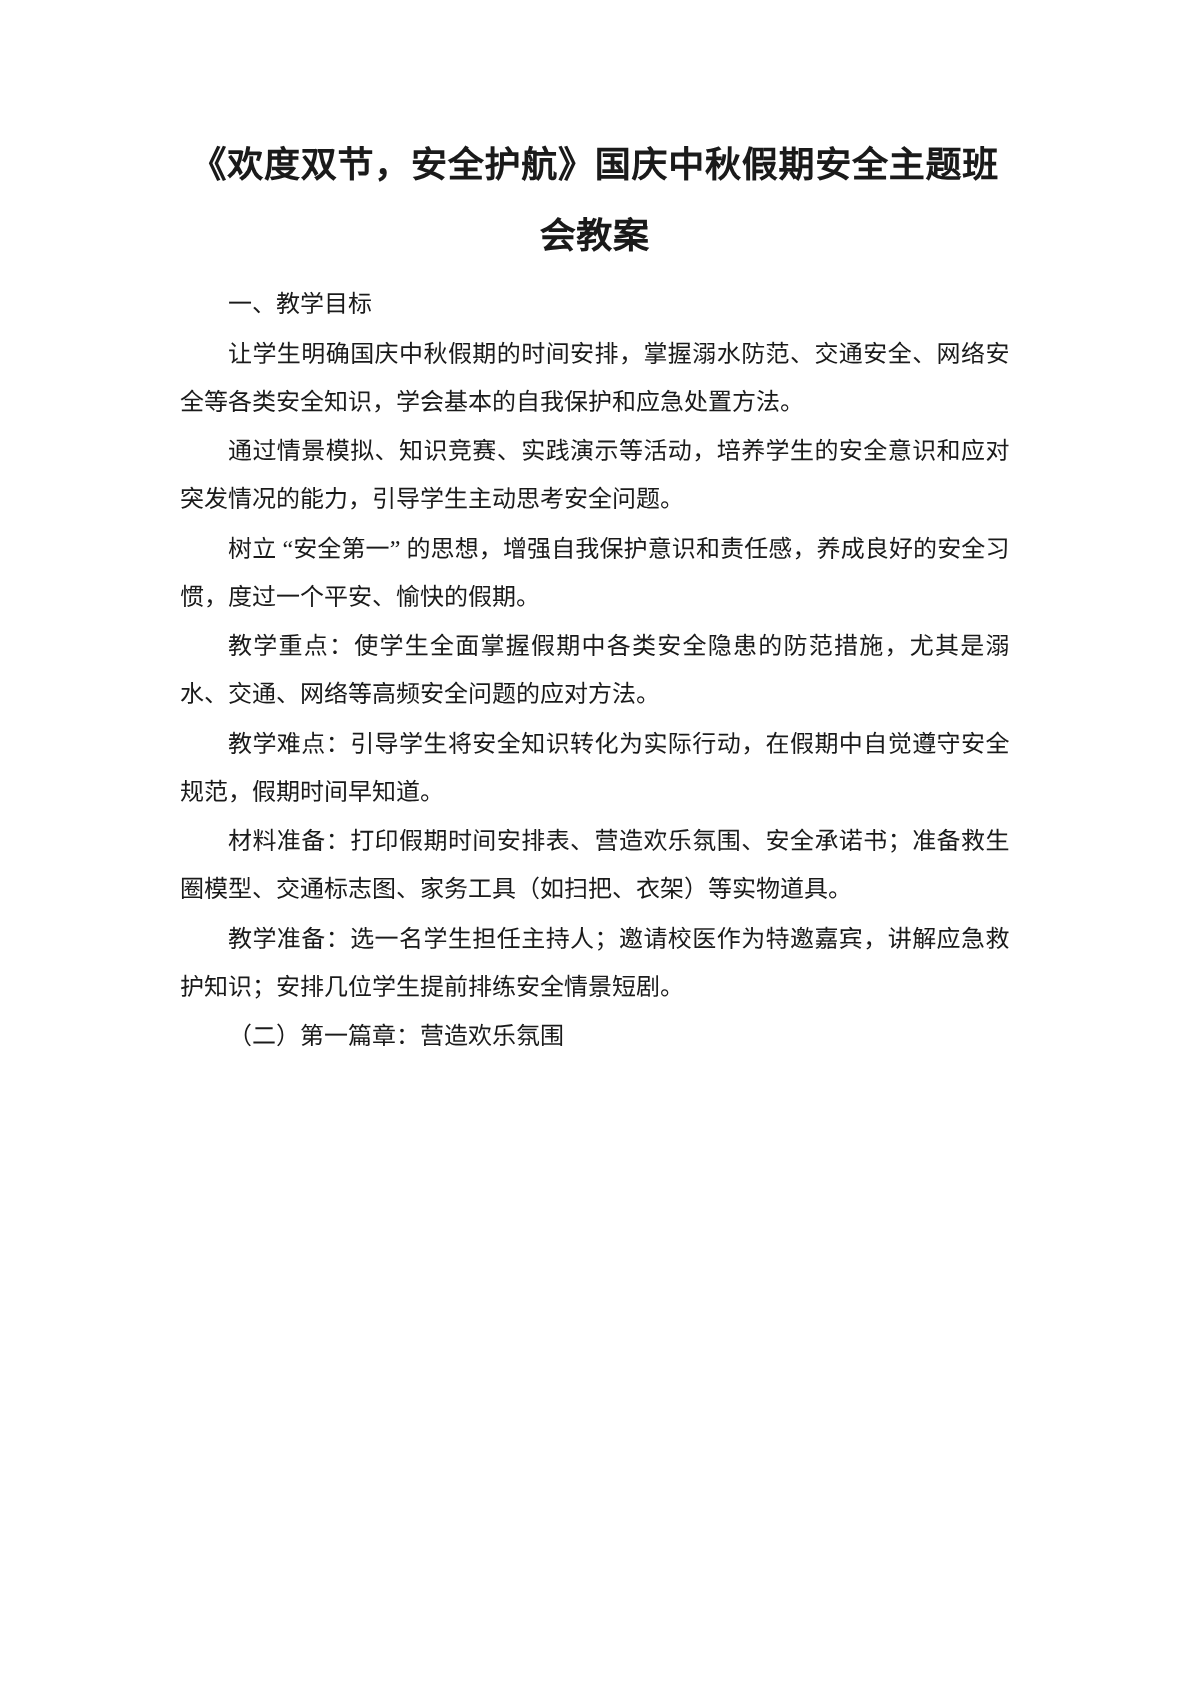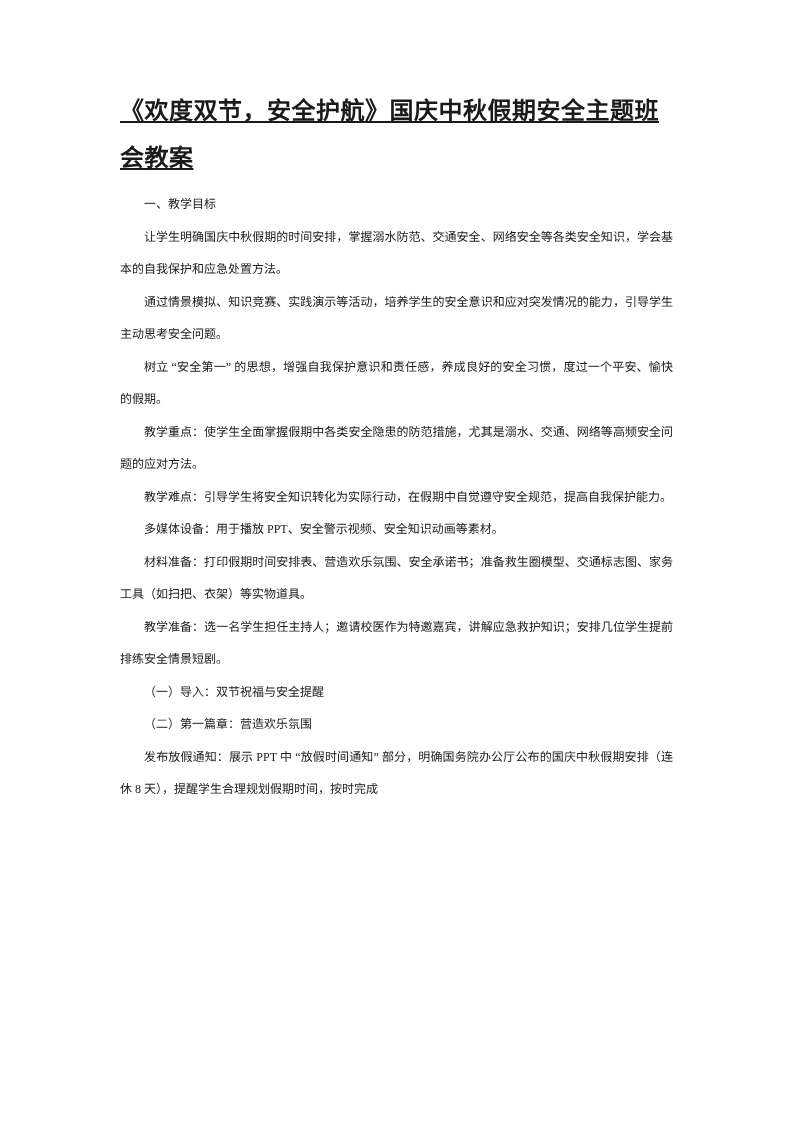--- a/index.html
+++ b/index.html
@@ -17,47 +17,44 @@
     background: #ffffff;
     color: #1a1a1a;
     font-family: "Liberation Serif", "DejaVu Serif", serif;
     overflow: hidden;
   }
   .doc-title {
     margin: 0 0 6px 0;
     font-size: 24px;
     font-weight: bold;
     line-height: 47px;
+    text-align: center;
     letter-spacing: 0.5px;
-    text-decoration: underline;
   }
   .doc-body {
     display: block;
   }
   .para {
     margin: 0;
-    font-size: 12px;
+    font-size: 16px;
     line-height: 32.5px;
     text-align: justify;
     text-indent: 2em;
     word-break: break-all;
   }
 </style>
 </head>
 <body>
 
 <div class="page" style="background: rgb(255, 255, 255); color: rgb(26, 26, 26);">
   <h1 class="doc-title">《欢度双节，安全护航》国庆中秋假期安全主题班会教案</h1>
   <div class="doc-body">
       <p class="para">一、教学目标</p>
       <p class="para">让学生明确国庆中秋假期的时间安排，掌握溺水防范、交通安全、网络安全等各类安全知识，学会基本的自我保护和应急处置方法。</p>
       <p class="para">通过情景模拟、知识竞赛、实践演示等活动，培养学生的安全意识和应对突发情况的能力，引导学生主动思考安全问题。</p>
       <p class="para">树立 “安全第一” 的思想，增强自我保护意识和责任感，养成良好的安全习惯，度过一个平安、愉快的假期。</p>
       <p class="para">教学重点：使学生全面掌握假期中各类安全隐患的防范措施，尤其是溺水、交通、网络等高频安全问题的应对方法。</p>
-      <p class="para">教学难点：引导学生将安全知识转化为实际行动，在假期中自觉遵守安全规范，提高自我保护能力。</p>
-      <p class="para">多媒体设备：用于播放 PPT、安全警示视频、安全知识动画等素材。</p>
+      <p class="para">教学难点：引导学生将安全知识转化为实际行动，在假期中自觉遵守安全规范，假期时间早知道。</p>
       <p class="para">材料准备：打印假期时间安排表、营造欢乐氛围、安全承诺书；准备救生圈模型、交通标志图、家务工具（如扫把、衣架）等实物道具。</p>
       <p class="para">教学准备：选一名学生担任主持人；邀请校医作为特邀嘉宾，讲解应急救护知识；安排几位学生提前排练安全情景短剧。</p>
-      <p class="para">（一）导入：双节祝福与安全提醒</p>
       <p class="para">（二）第一篇章：营造欢乐氛围</p>
-      <p class="para">发布放假通知：展示 PPT 中 “放假时间通知” 部分，明确国务院办公厅公布的国庆中秋假期安排（连休 8 天），提醒学生合理规划假期时间，按时完成</p>
     </div>
 </div>
 
 </body></html>

